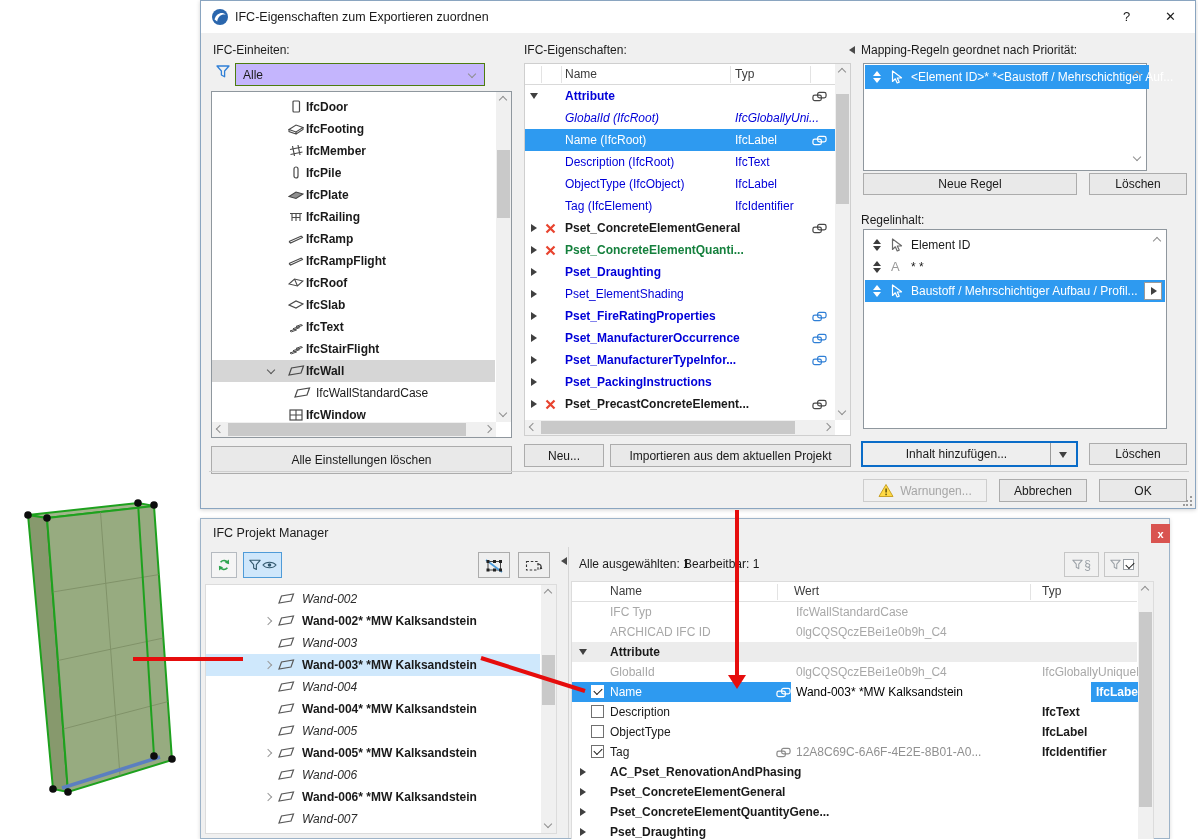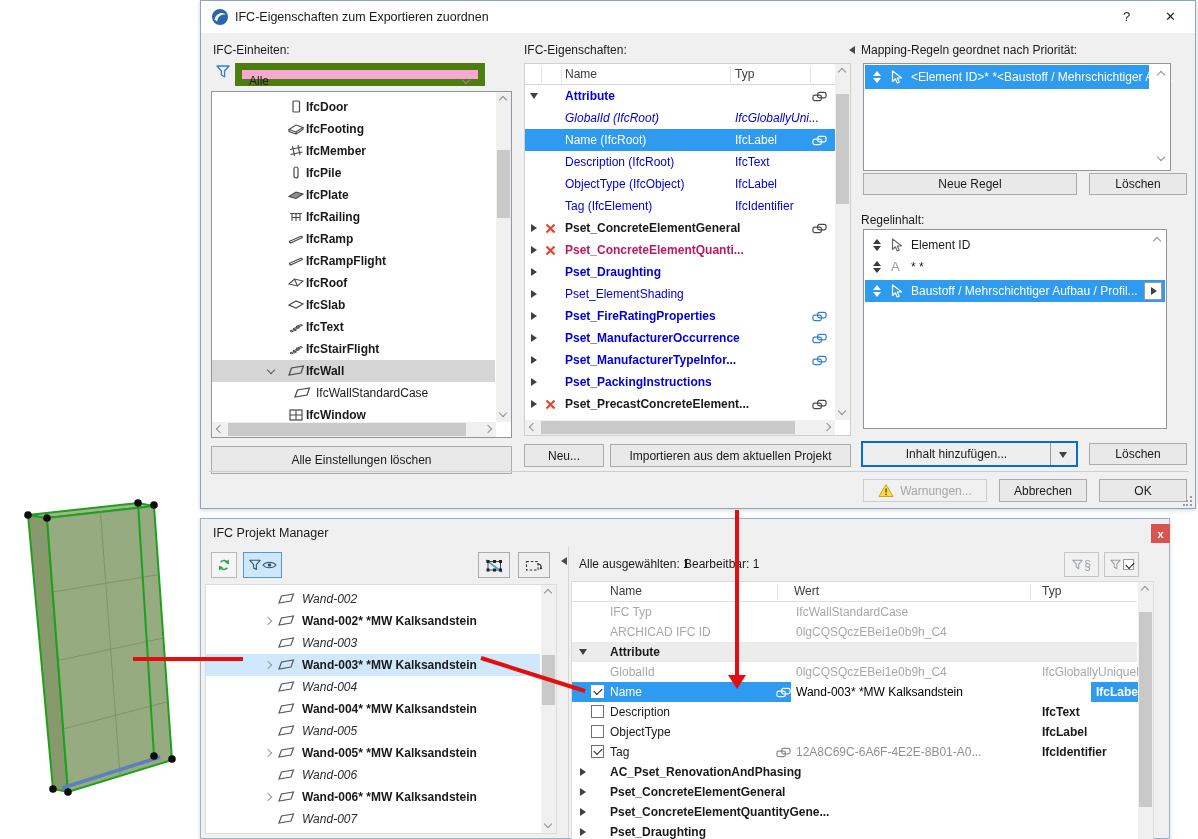--- a/index.html
+++ b/index.html
@@ -194,21 +194,21 @@
         </svg>
       <span class="lbl" style="left:34px;top:9px;font-size:12.5px">IFC-Eigenschaften zum Exportieren zuordnen</span>
       <span class="lbl" style="left:922px;top:8px;font-size:13px">?</span>
       <span class="lbl" style="left:964px;top:8px;font-size:13px">✕</span>
     </div>
 
     <span class="lbl" style="left:12px;top:42px">IFC-Einheiten:</span>
     <svg class="ic abs" style="left:15px;top:64px;color:#2f7fd6" width="14" height="13">
         <use href="#sym-funnel"></use>
       </svg>
-    <div class="abs" style="left:34px;top:62px;width:250px;height:23px;background:#f9a8d4;border:7px solid #4d7c0f">
+    <div class="abs" style="left:34px;top:62px;width:250px;height:23px;background:#c4b5fd;border:1px solid #4d7c0f">
       <span class="lbl" style="left:7px;top:4px">Alle</span>
       <span class="chv down" style="right:9px;top:7px"></span>
     </div>
 
     <div class="listbox" style="left:10px;top:90px;width:301px;height:347px">
       <div class="erow" style="top:4px">
           <span class="eicon">
             <svg class="ic" width="16" height="13">
               <use href="#sym-e-door"></use>
             </svg>
@@ -392,21 +392,21 @@
         <span class="pname" style="color:#1a1a1a;font-weight:bold">Pset_ConcreteElementGeneral</span>
         <svg class="chain" style="left:287px;top:6px" width="15" height="11">
             <use href="#sym-chain"></use>
           </svg>
       </div>
       <div class="prow" style="top:175px">
         <span class="trr" style="left:6px;top:7px"></span>
         <svg class="xmark" style="left:20px;top:6px" width="11" height="11">
             <use href="#sym-x"></use>
           </svg>
-        <span class="pname" style="color:#be185d;font-weight:bold">Pset_ConcreteElementQuanti...</span>
+        <span class="pname" style="color:#15803d;font-weight:bold">Pset_ConcreteElementQuanti...</span>
       </div>
       <div class="prow" style="top:197px">
         <span class="trr" style="left:6px;top:7px"></span>
         <span class="pname" style="font-weight:bold">Pset_Draughting</span>
       </div>
       <div class="prow" style="top:219px">
         <span class="trr" style="left:6px;top:7px"></span>
         <span class="pname" style="font-weight:normal">Pset_ElementShading</span>
       </div>
       <div class="prow" style="top:263px">
@@ -454,21 +454,21 @@
         <span class="chv left" style="left:5px;top:4px"></span>
         <div class="sb-thumb" style="top:1px;bottom:1px;left:16px;right:40px"></div>
         <span class="chv right" style="right:5px;top:4px"></span>
       </div>
     </div>
     <button class="btn" style="left:323px;top:443px;width:80px;height:23px">Neu...</button>
     <button class="btn" style="left:409px;top:443px;width:241px;height:23px">Importieren aus dem aktuellen Projekt</button>
 
     <span class="trl" style="left:648px;top:45px"></span>
     <span class="lbl" style="left:660px;top:42px">Mapping-Regeln geordnet nach Priorität:</span>
-    <div class="listbox" style="left:662px;top:62px;width:308px;height:108px">
+    <div class="listbox" style="left:662px;top:62px;width:284px;height:108px">
       <div class="abs" style="left:1px;top:1px;width:284px;height:24px;background:#2e9af0">
         <span class="updn" style="position:absolute;left:8px;top:6px;color:#fff"></span>
         <svg class="ic abs" style="left:26px;top:5px;color:#fff" width="12" height="14">
             <use href="#sym-cursor"></use>
           </svg>
         <span class="lbl" style="left:46px;top:5px;color:#fff">&lt;Element ID&gt;* *&lt;Baustoff / Mehrschichtiger Auf...</span>
       </div>
       <span class="chv up" style="right:6px;top:8px"></span>
       <span class="chv down" style="right:6px;bottom:10px"></span>
     </div>

